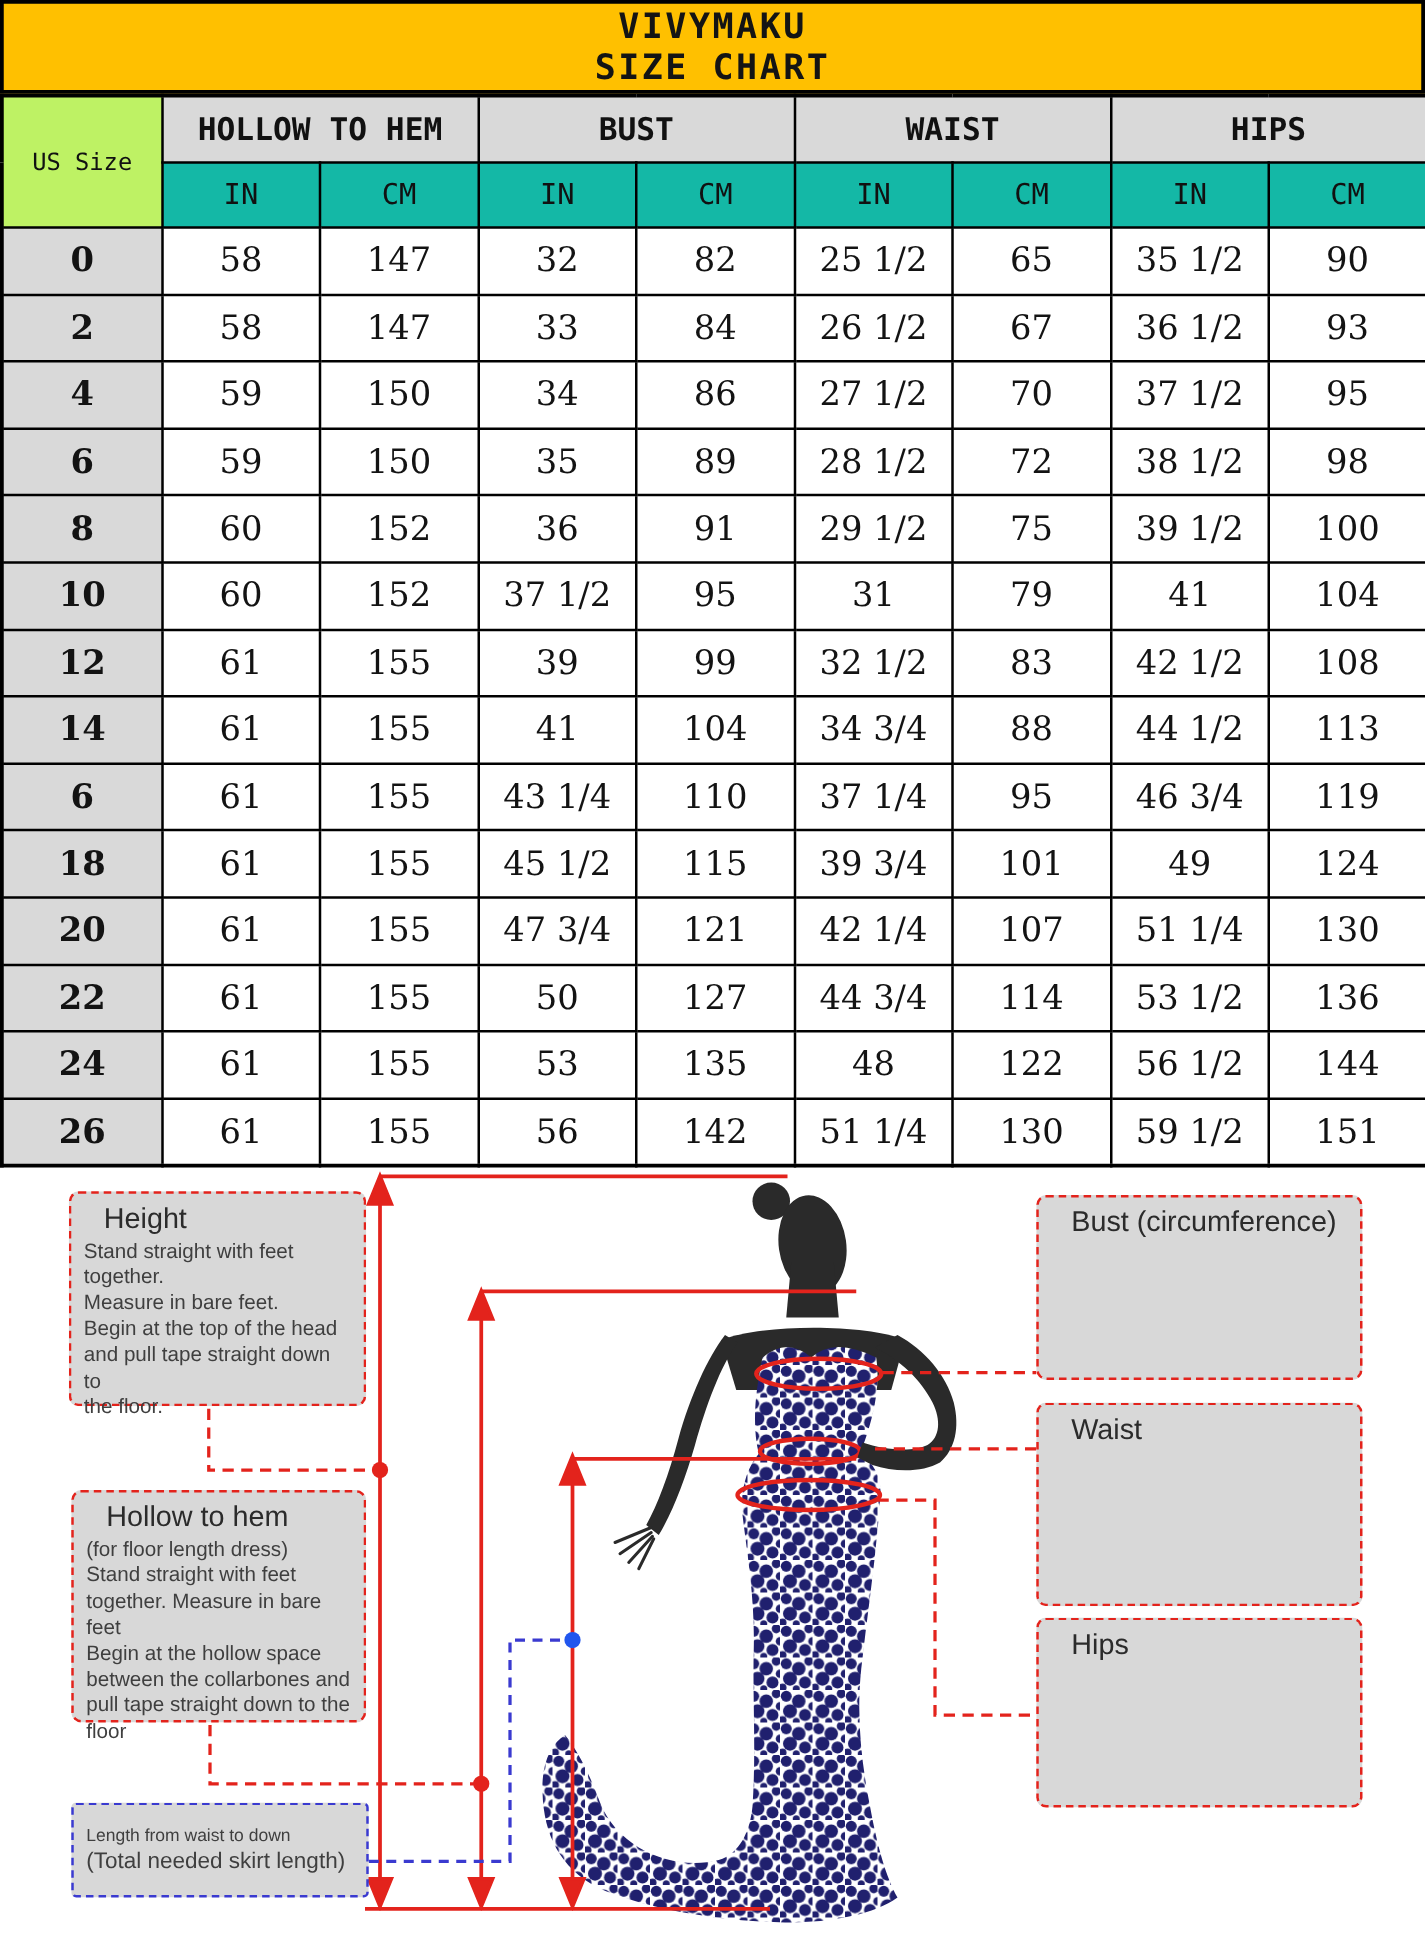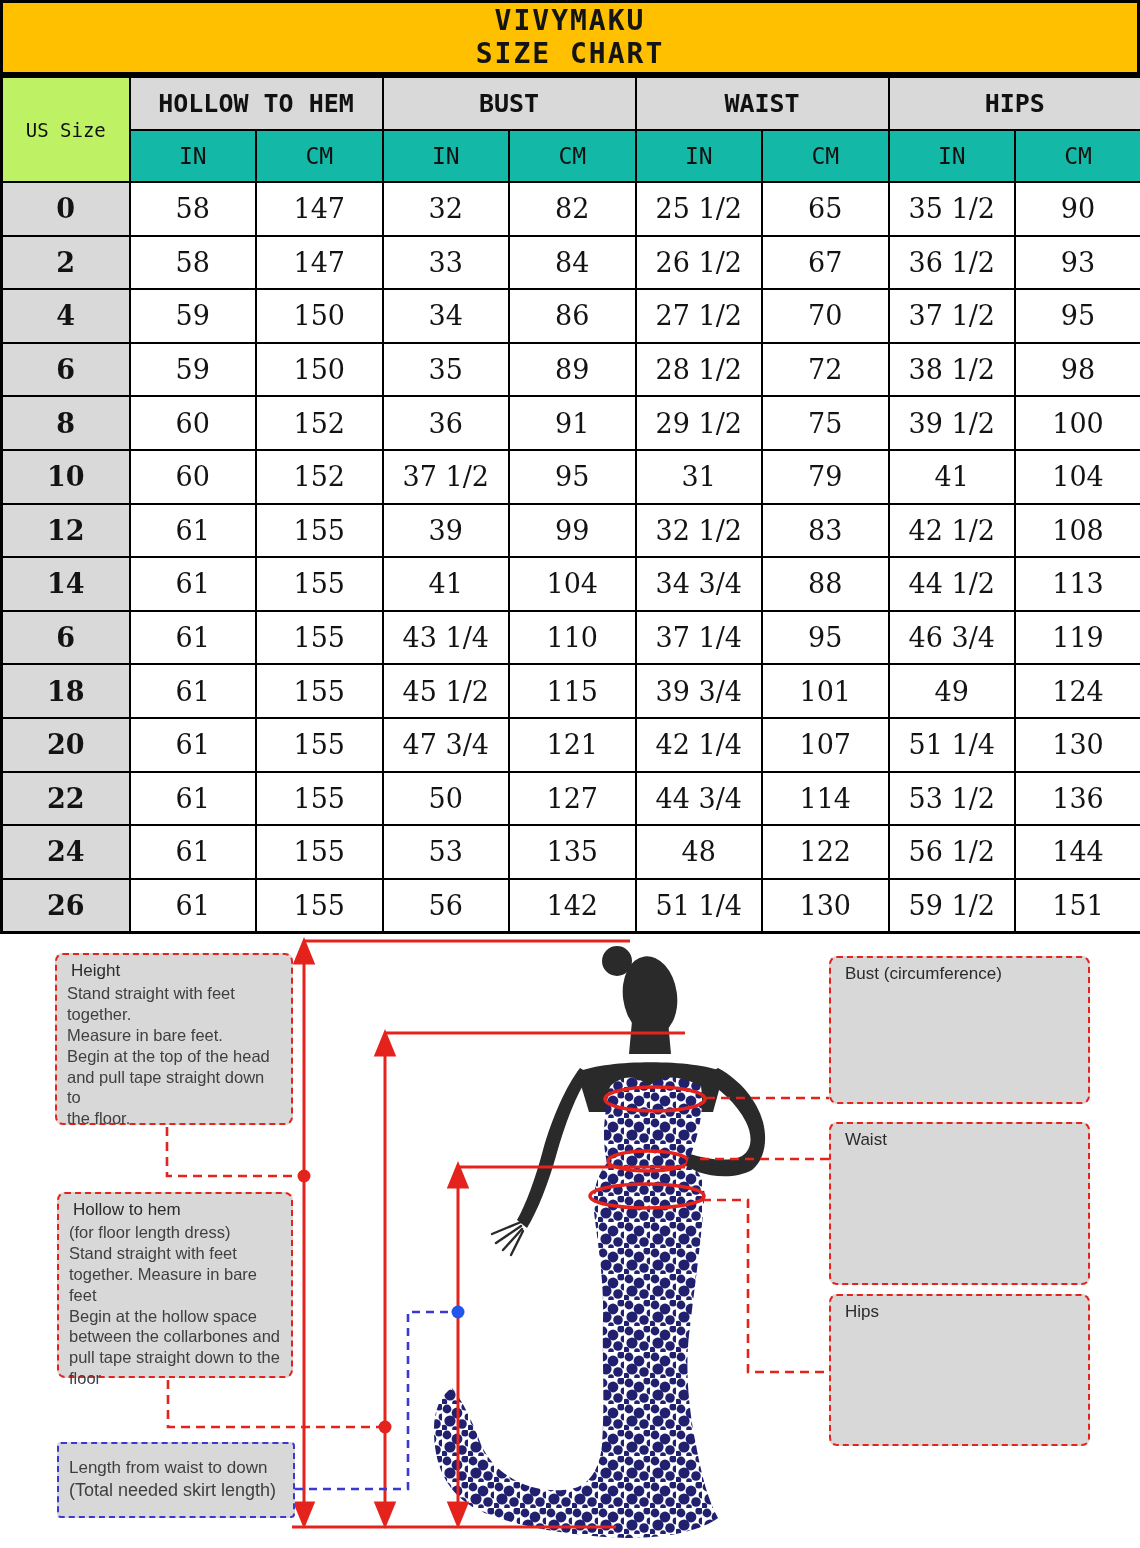--- a/index.html
+++ b/index.html
@@ -16,21 +16,21 @@
   .corner{background:#bef264;font-family:"DejaVu Sans Mono",monospace;font-weight:normal;font-size:19px;color:#111;}
   .grp{background:#D9D9D9;font-family:"DejaVu Sans Mono",monospace;font-weight:bold;font-size:25px;color:#111;height:51px;}
   .unit{background:#14b8a6;font-family:"DejaVu Sans Mono",monospace;font-weight:normal;font-size:23px;color:#111;height:50px;}
   tbody.vals td{height:51.6px;background:#fff;font-family:"DejaVu Serif",serif;font-size:27px;color:#131313;}
   tbody.vals td.size-col{background:#D9D9D9;font-weight:bold;}
   
   .diagram{position:absolute;left:0;top:930px;width:1140px;height:618px;}
   .diagram svg{position:absolute;left:0;top:0;}
   .mbox{position:absolute;box-sizing:border-box;background:#D8D8D8;border:2px dashed #E3231C;
         border-radius:8px;padding:6px 10px;color:#3F3F3F;}
-  .mbox h3{margin:0 0 2px 4px;font-size:17px;font-weight:400;color:#2B2B2B;line-height:1.2;}
+  .mbox h3{margin:0 0 2px 16px;font-size:23px;font-weight:400;color:#2B2B2B;line-height:1.2;}
   .mbox p{margin:0;white-space:pre-line;font-size:16.5px;line-height:1.26;}
   .mbox.right p{font-size:15.5px;line-height:1.2;}
   .mbox.blue{border-color:#3A3AD0;border-radius:4px;display:flex;flex-direction:column;justify-content:center;}
   .mbox.blue p{font-size:18px;line-height:1.3;}
 </style>
 </head>
 <body>
 
 <div class="page">
 
@@ -339,21 +339,21 @@
       <p>(for floor length dress)
 Stand straight with feet
 together. Measure in bare feet
 Begin at the hollow space
 between the collarbones and
 pull tape straight down to the
 floor</p>
     </div>
 
     <div class="mbox blue" style="left:57px;top:512px;width:238px;height:76px;">
-      <p style="font-size:17px;">Length from waist to down</p>
+      <p style="font-size:14px;">Length from waist to down</p>
       <p>(Total needed skirt length)</p>
     </div>
 
     <div class="mbox right" style="left:829px;top:26px;width:261px;height:148px;">
       <h3>Bust (circumference)</h3>
     </div>
 
     <div class="mbox right" style="left:829px;top:192px;width:261px;height:163px;">
       <h3>Waist</h3>
     </div>

